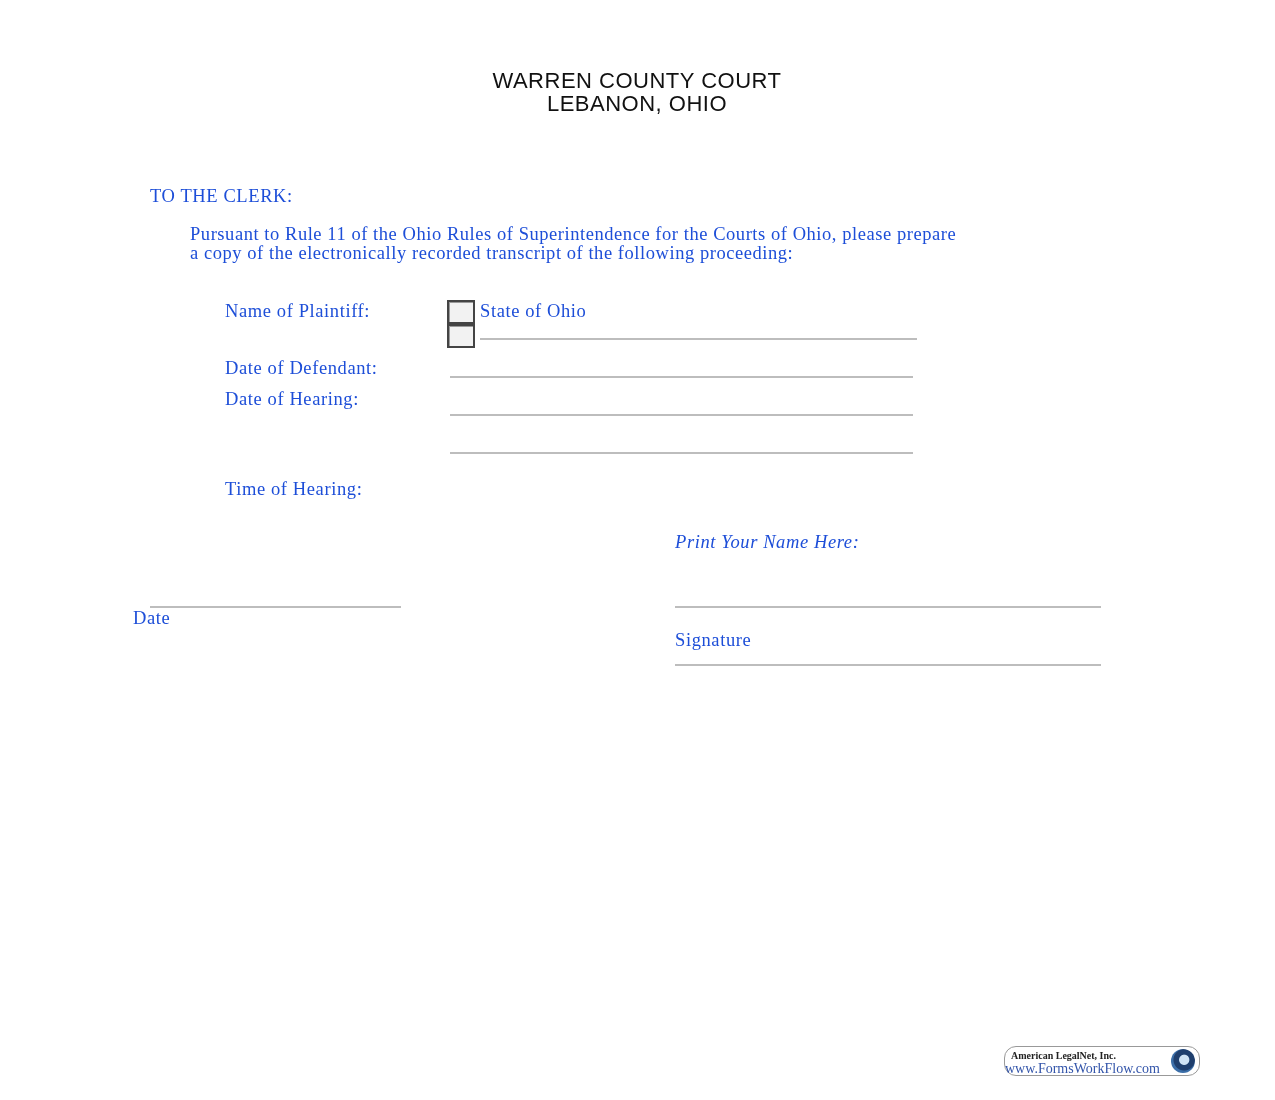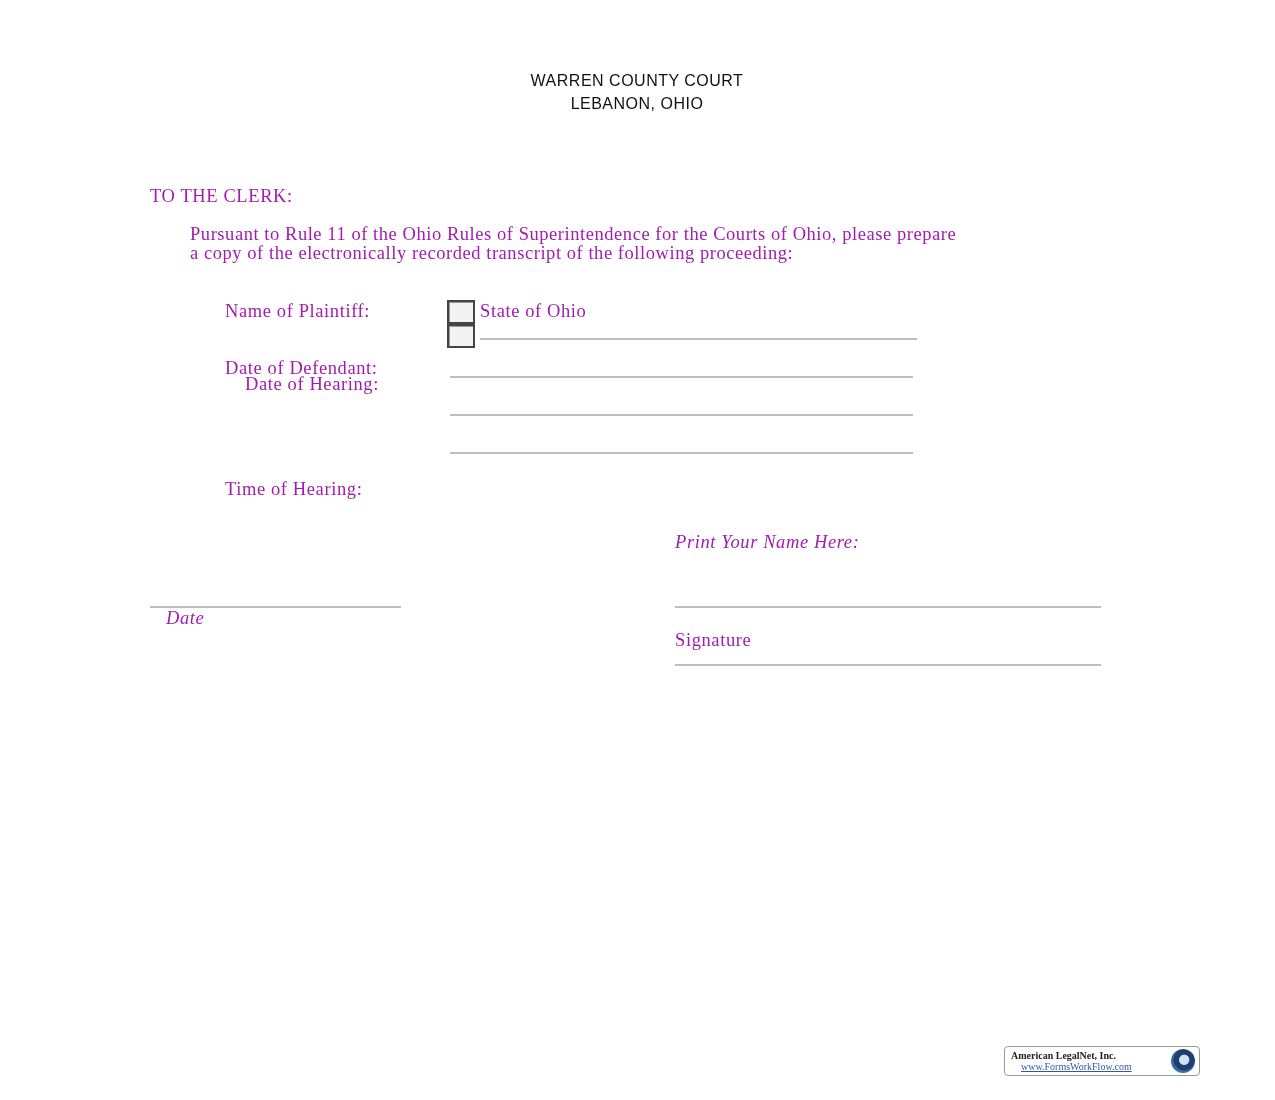--- a/index.html
+++ b/index.html
@@ -1,25 +1,25 @@
 <!DOCTYPE html>
 <html><head>
   <meta charset="utf-8">
   <style>
     html, body { margin: 0; padding: 0; background: #ffffff; }
     body { width: 1275px; height: 1100px; position: relative; overflow: hidden; color: #111; }
     .abs { position: absolute; }
-    .header { font-family: "Liberation Sans", sans-serif; font-size: 16px; text-align: center; left: 437px; width: 400px; line-height: 23px; letter-spacing: 0.5px; color: #111; }
-    .serif { font-family: "Liberation Serif", serif; font-size: 18.5px; color: #a21caf; letter-spacing: 0.6px; }
+    .header { font-family: "Liberation Sans", sans-serif; font-size: 22px; text-align: center; left: 437px; width: 400px; line-height: 23px; letter-spacing: 0.5px; color: #111; }
+    .serif { font-family: "Liberation Serif", serif; font-size: 18.5px; color: #1d4ed8; letter-spacing: 0.6px; }
     .line { position: absolute; height: 0; border-top: 2px solid #bdbdbd; }
     .checkbox { position: absolute; width: 24px; height: 20px; border: 2px solid #444; background: #f2f2f2; box-shadow: inset 1px 1px 0 #999; }
     .italic { font-style: italic; }
-    .badge { position: absolute; left: 1004px; top: 1046px; width: 194px; height: 28px; border: 1px solid #999; border-radius: 4px; background: #fff; }
+    .badge { position: absolute; left: 1004px; top: 1046px; width: 194px; height: 28px; border: 1px solid #999; border-radius: 12px; background: #fff; }
     .badge-name { position: absolute; left: 6px; top: 3px; font-family: "Liberation Serif", serif; font-size: 10px; font-weight: bold; color: #222; }
-    .badge-url { position: absolute; left: 16px; top: 14px; font-family: "Liberation Serif", serif; font-size: 10px; color: #3355aa; text-decoration: underline; }
+    .badge-url { position: absolute; left: 0; top: 14px; font-family: "Liberation Serif", serif; font-size: 14px; color: #3355aa; }
     .badge-logo { position: absolute; right: 4px; top: 2px; width: 24px; height: 24px; border-radius: 50%; background: radial-gradient(circle at 55% 45%, #cfe3f5 0 25%, #1f3f6e 30% 55%, #3b6ea8 60% 75%, #0e1f38 80%); }
   </style>
 </head>
 <body>
 
 <div class="abs header" style="top:69px;">
   <div>WARREN COUNTY COURT</div>
   <div>LEBANON, OHIO</div>
 </div>
 
@@ -32,30 +32,30 @@
 
 <div class="abs serif" style="left:225px; top:301px;">Name of Plaintiff:</div>
 <div class="checkbox" style="left:447px; top:300px;"></div>
 <div class="abs serif" style="left:480px; top:301px;">State of Ohio</div>
 <div class="checkbox" style="left:447px; top:324px;"></div>
 <div class="line" style="left:480px; top:338px; width:437px;"></div>
 
 <div class="abs serif" style="left:225px; top:358px;">Date of Defendant:</div>
 <div class="line" style="left:450px; top:376px; width:463px;"></div>
 
-<div class="abs serif" style="left:225px; top:374px;margin-left:20px;">Date of Hearing:</div>
+<div class="abs serif" style="left:225px; top:389px;">Date of Hearing:</div>
 <div class="line" style="left:450px; top:414px; width:463px;"></div>
 
 <div class="abs serif" style="left:225px; top:435px;margin-top:44px;">Time of Hearing:</div>
 <div class="line" style="left:450px; top:452px; width:463px;"></div>
 
 <div class="abs serif italic" style="left:675px; top:532px;">Print Your Name Here:</div>
 
 <div class="line" style="left:150px; top:606px; width:251px;"></div>
-<div class="abs serif" style="left:166px; top:608px;font-style:italic;">Date</div>
+<div class="abs serif" style="left:133px; top:608px;">Date</div>
 
 <div class="line" style="left:675px; top:606px; width:426px;"></div>
 
 <div class="line" style="left:675px; top:664px; width:426px;"></div>
 <div class="abs serif" style="left:675px; top:630px;">Signature</div>
 
 <div class="badge">
   <div class="badge-name">American LegalNet, Inc.</div>
   <div class="badge-url">www.FormsWorkFlow.com</div>
   <div class="badge-logo"></div>

